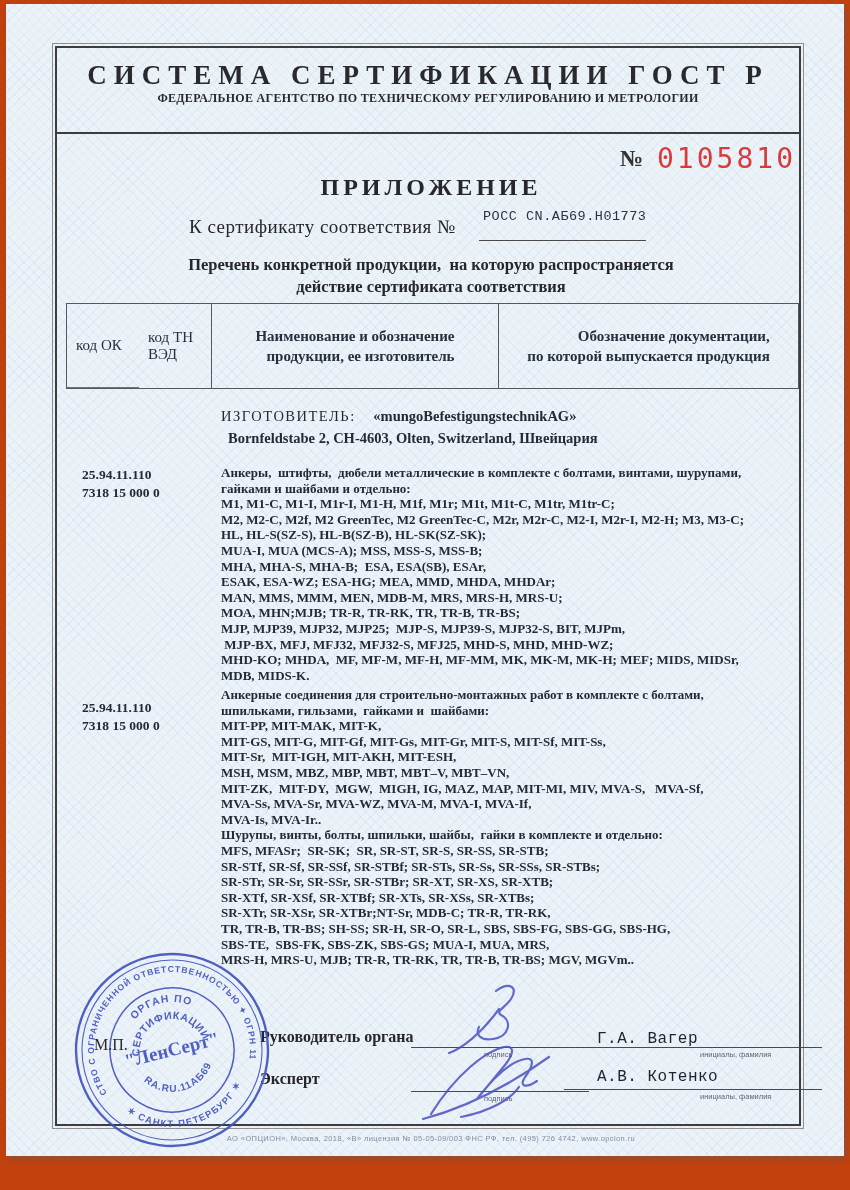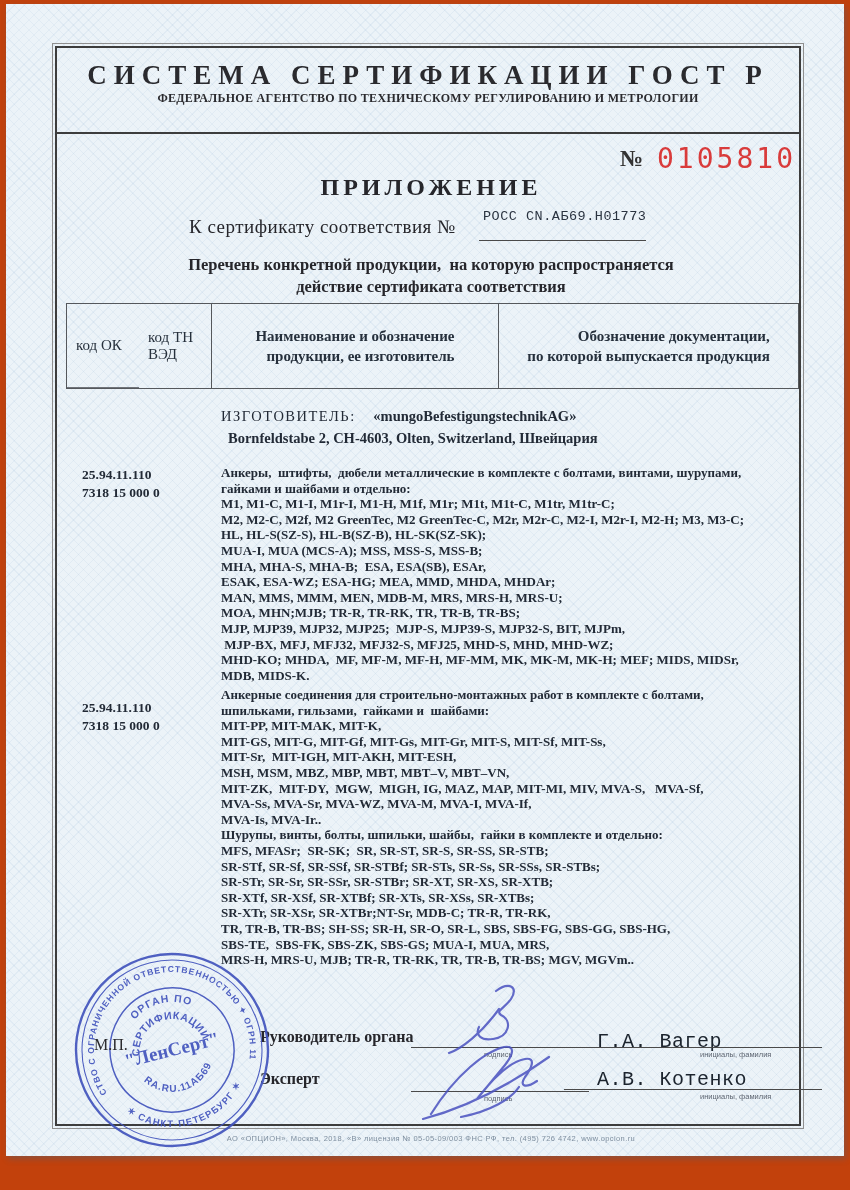--- a/index.html
+++ b/index.html
@@ -54,21 +54,21 @@
   .codes{font-size:13.5px;font-weight:bold;color:#222a36;line-height:17.5px;white-space:nowrap;}
   .codes1{position:absolute;left:76px;top:462px;}
   .codes2{position:absolute;left:76px;top:695px;}
   .lines{font-size:13px;font-weight:bold;color:#222a36;line-height:15.6px;white-space:pre-wrap;}
   .lines1{position:absolute;left:215px;top:461px;width:585px;}
   .lines2{position:absolute;left:215px;top:683px;width:585px;}
   
   .siglabel{font-size:16px;font-weight:bold;color:#26262b;white-space:nowrap;}
   .sigline{border-top:1px solid #4a4a4a;height:0;}
   .caption{font-size:7.5px;color:#5d6571;font-family:"Liberation Sans", sans-serif;}
-  .signame{font-family:"Liberation Mono", monospace;font-size:20px;color:#1c242e;white-space:nowrap;letter-spacing:.5px;}
+  .signame{font-family:"Liberation Mono", monospace;font-size:16px;color:#1c242e;white-space:nowrap;letter-spacing:.5px;}
   .mp{position:absolute;left:88px;top:1032px;font-size:16px;color:#2a2a2e;z-index:5;}
   .stampwrap{position:absolute;left:66px;top:946px;width:200px;height:200px;
     transform:rotate(-14deg);opacity:.92;z-index:4;}
   .stampwrap svg{display:block;}
   .sigink{position:absolute;left:395px;top:975px;z-index:6;}
   .footer{position:absolute;left:0;top:1130px;width:850px;text-align:center;
     font-family:"Liberation Sans", sans-serif;font-size:7.5px;color:#7e8e9e;letter-spacing:.4px;}
 </style>
 </head>
 <body>

